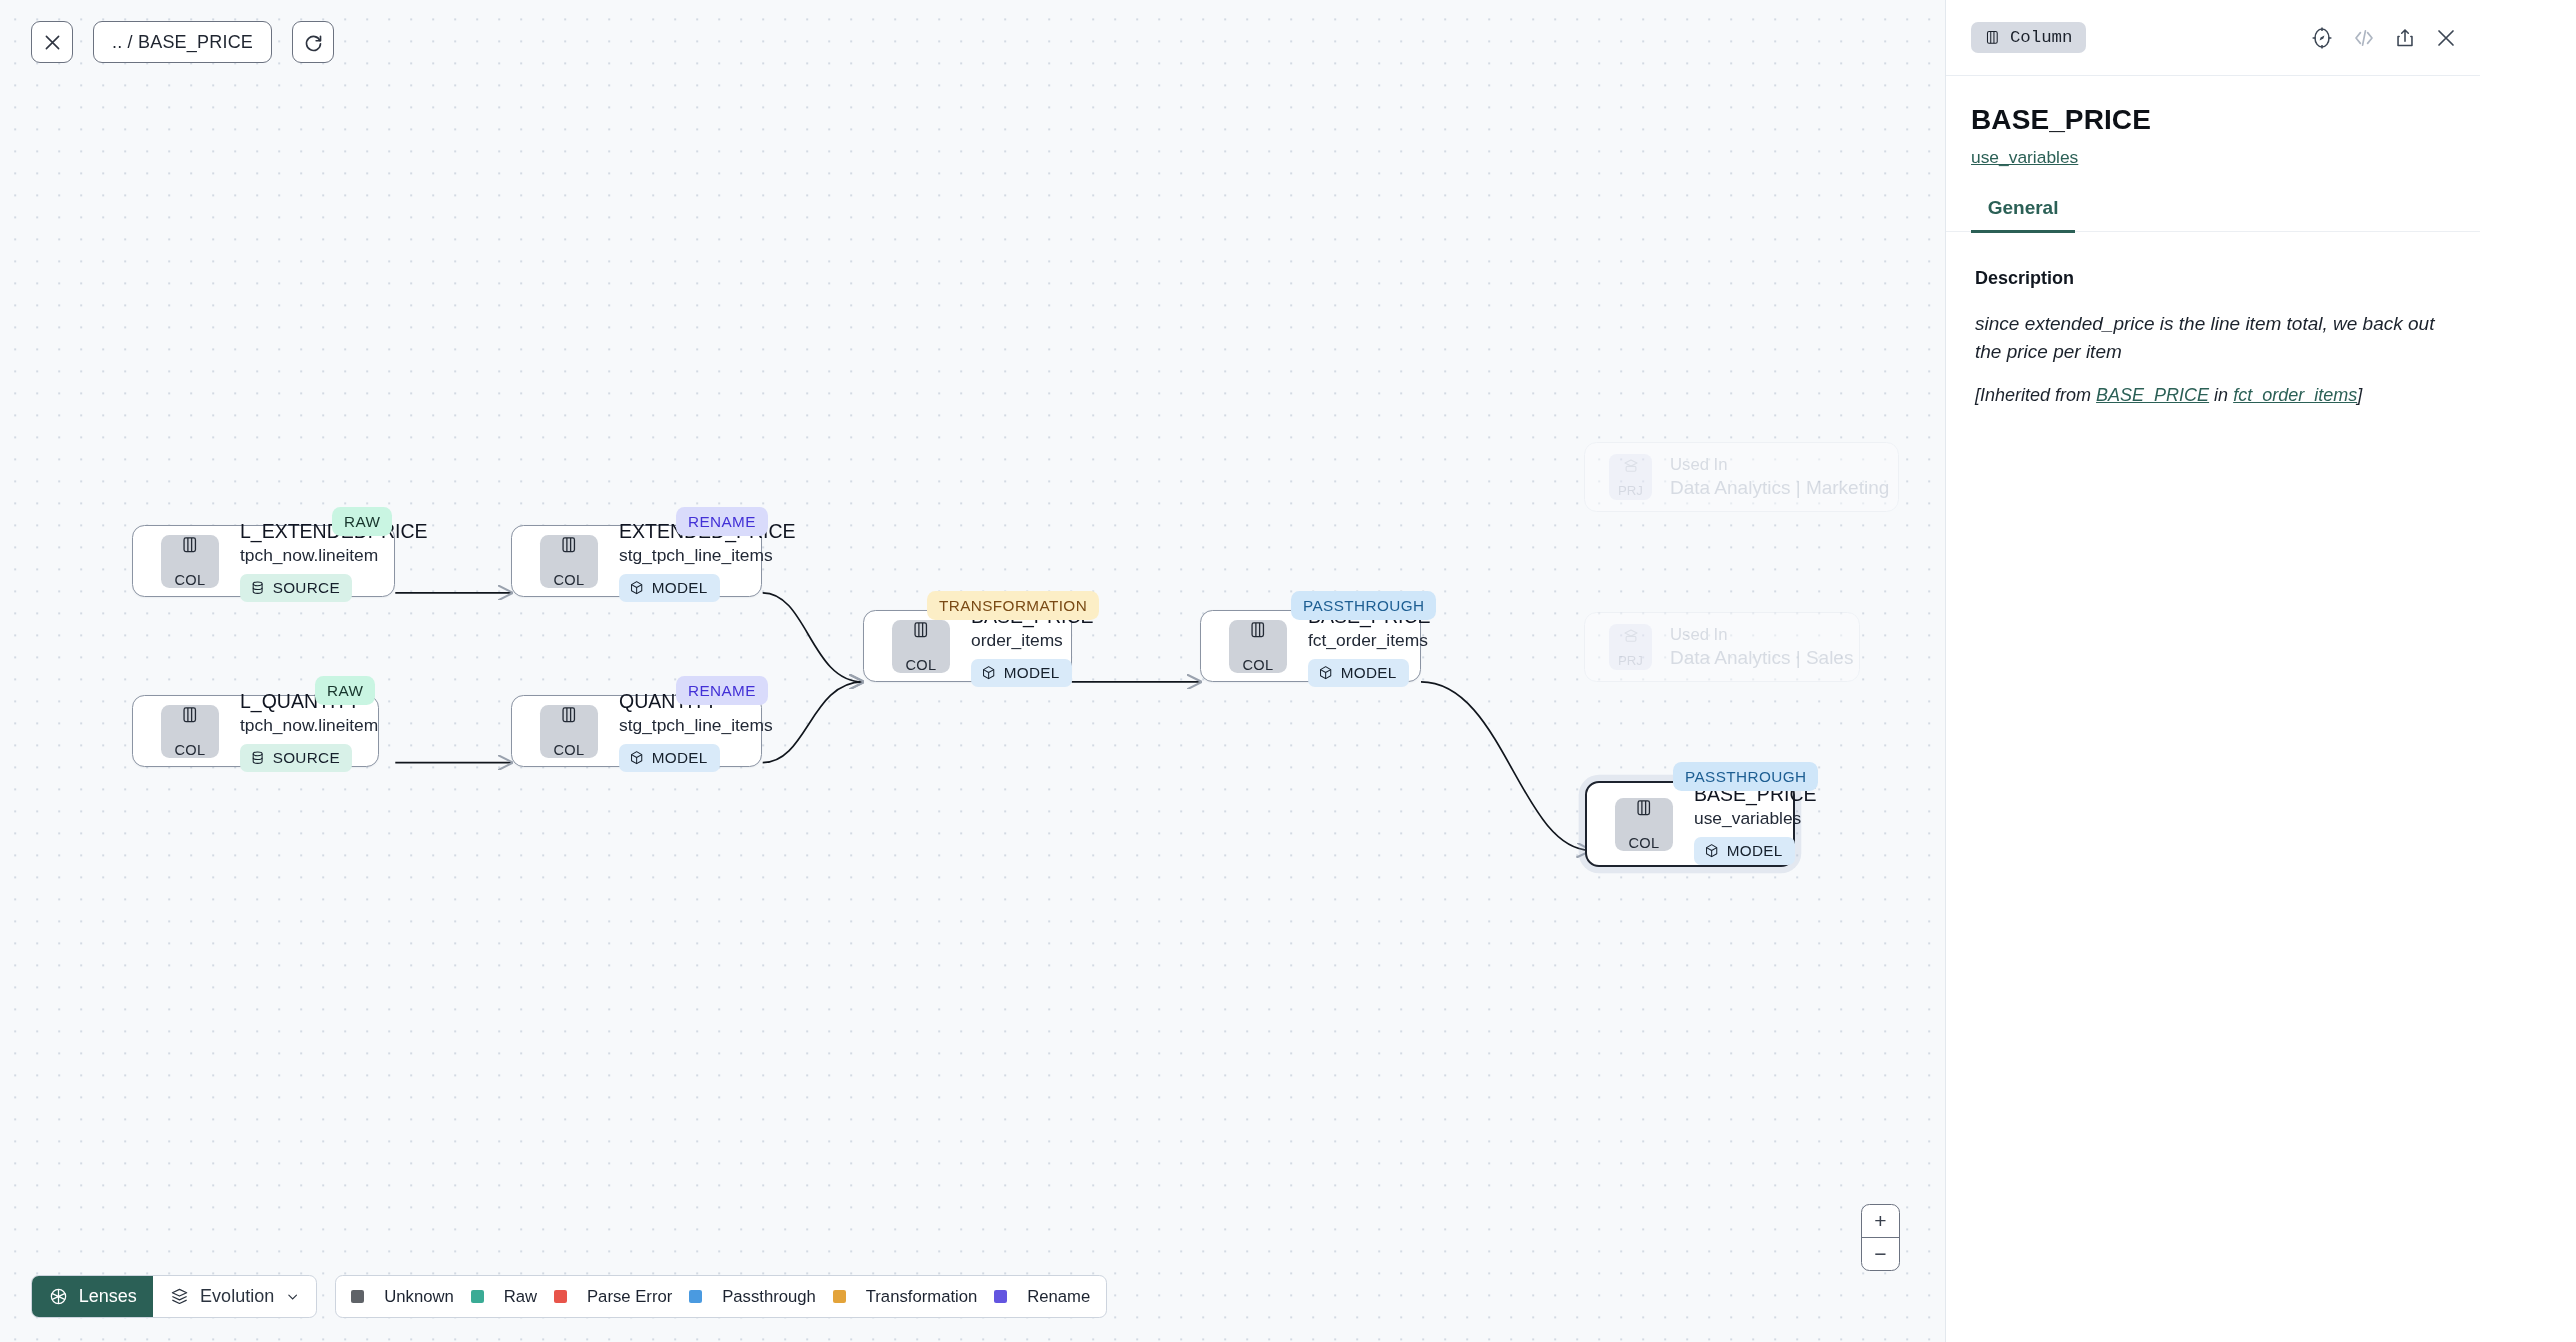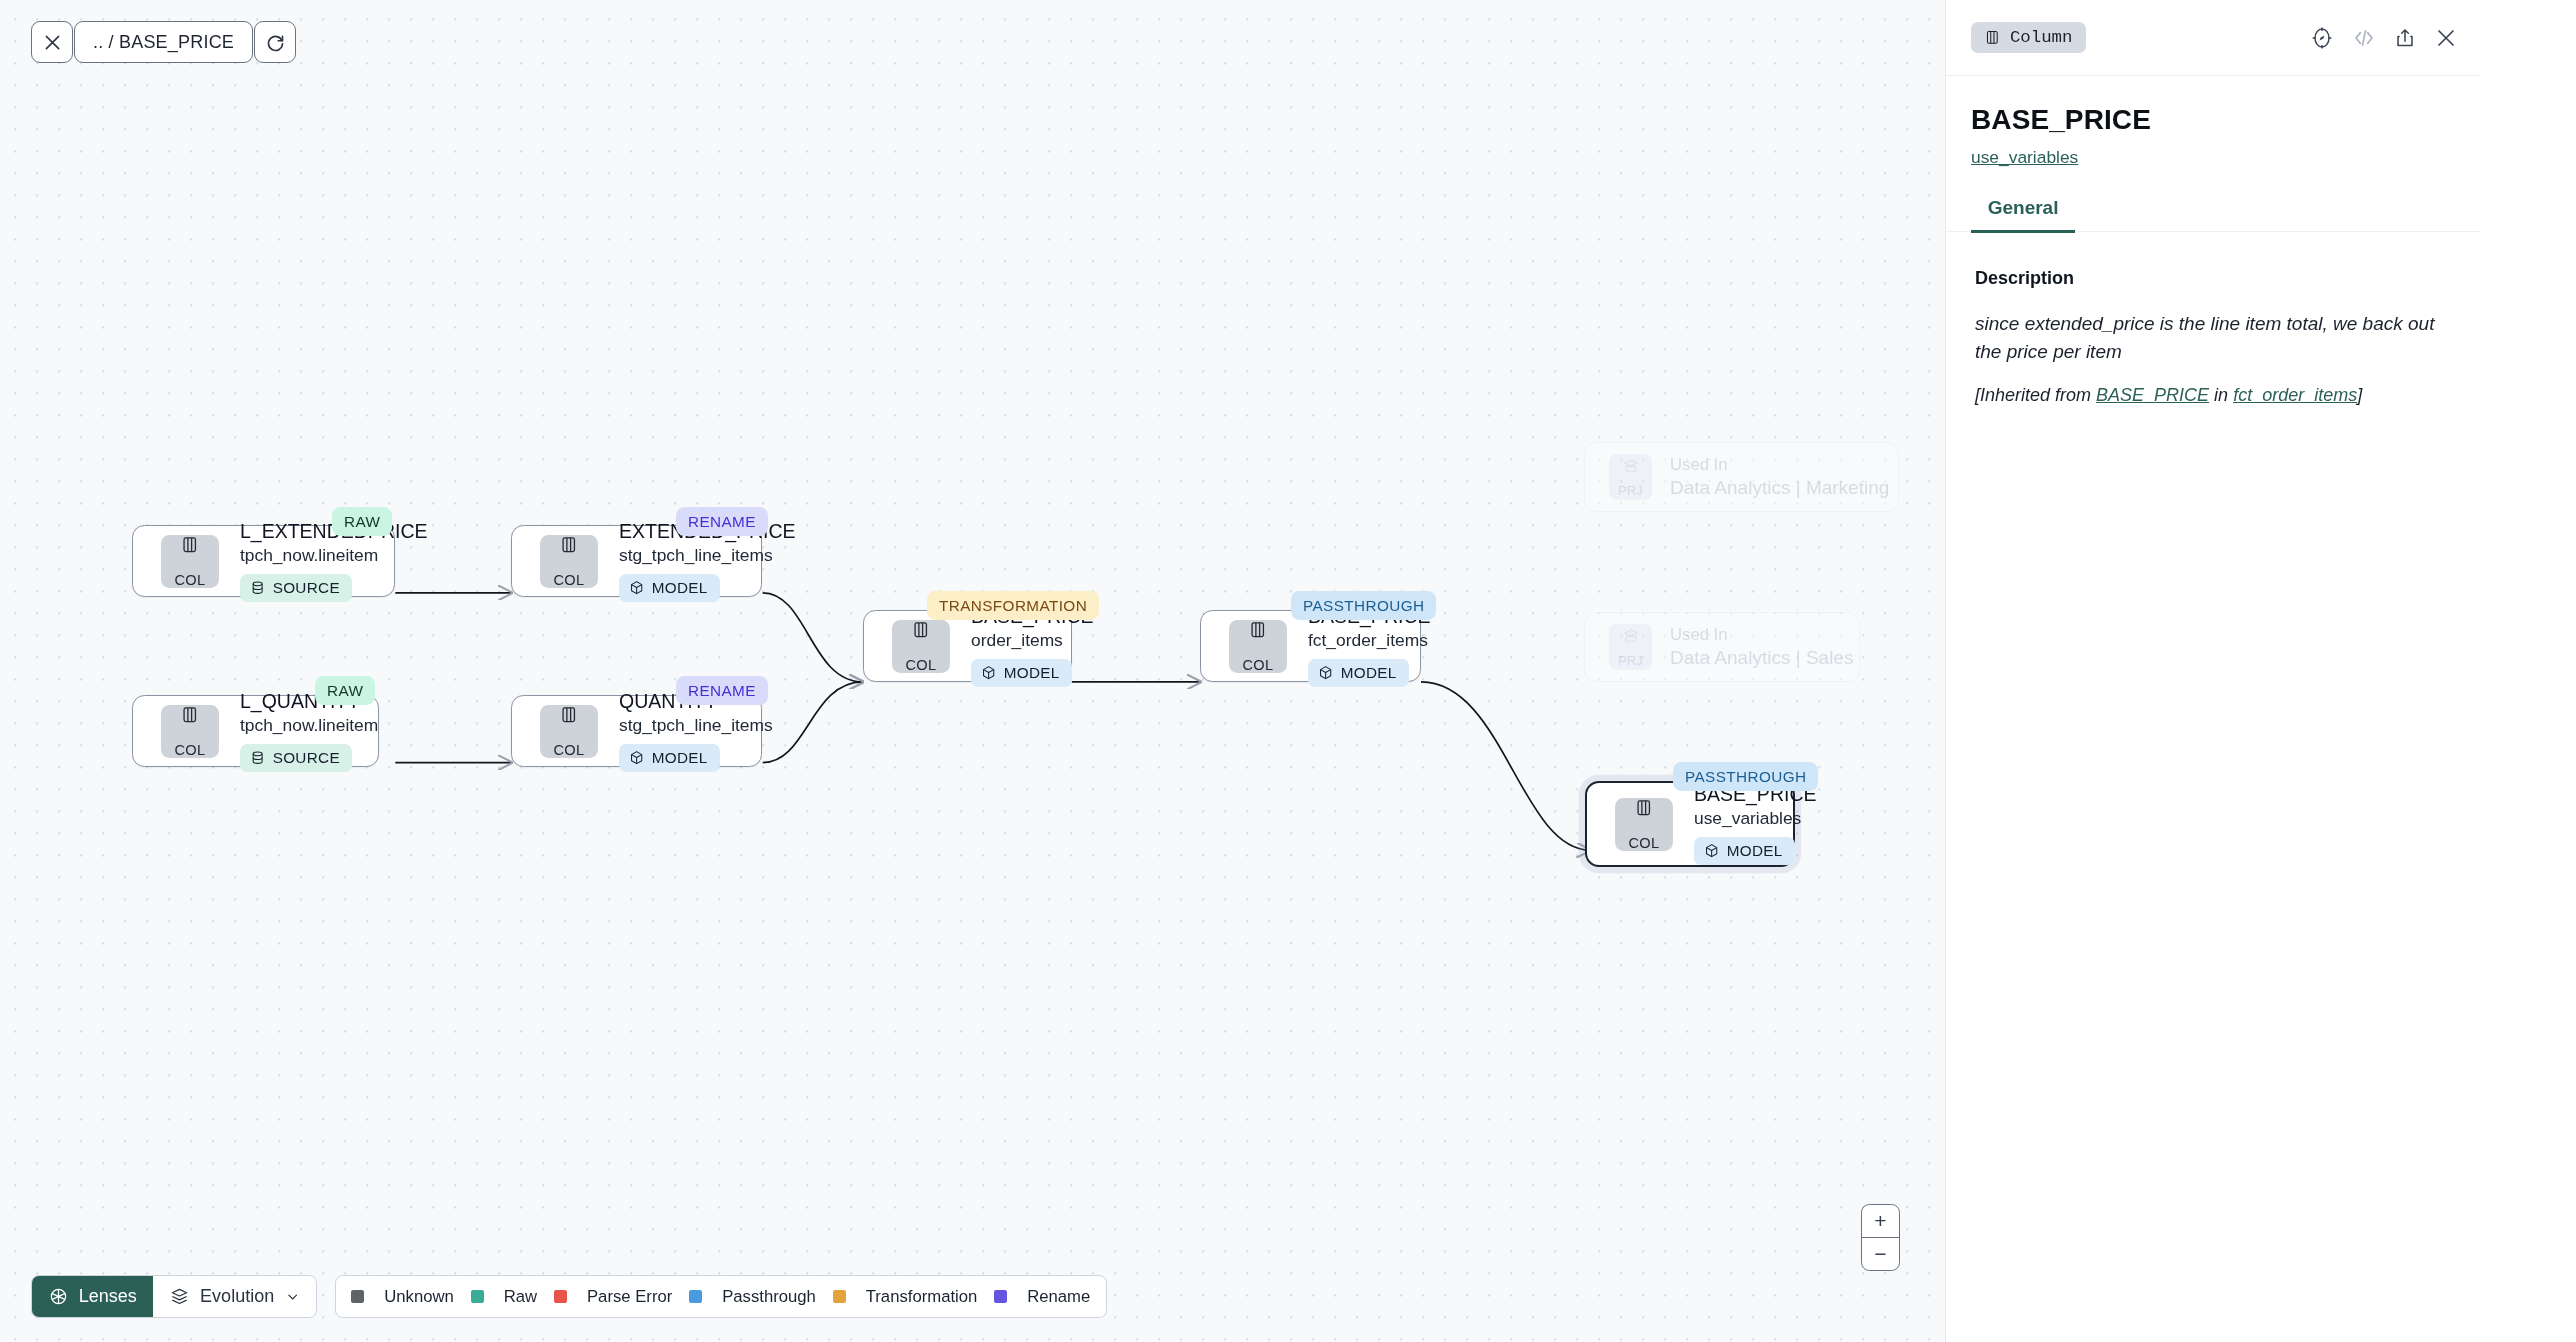--- a/index.html
+++ b/index.html
@@ -15,21 +15,21 @@
   #canvas {
     position: absolute; left: 0; top: 0;
     width: 1945px; height: 1343px;
     background-color: #f7f9fb;
     background-image: radial-gradient(#d3dae3 1.1px, transparent 1.2px);
     background-size: 22px 22px;
     background-position: 4.2px 8.4px;
   }
 
   
-  .tl-bar { position: absolute; left: 31px; top: 21px; display: flex; align-items: center; gap: 1px; }
+  .tl-bar { position: absolute; left: 31px; top: 21px; display: flex; align-items: center; gap: 20px; }
   .tl-btn {
     background: #ffffff; border: 1.1px solid #6b7280; border-radius: 9px;
     height: 42px; display: flex; align-items: center; justify-content: center;
     color: #2e3440; cursor: pointer;
   }
   .tl-btn.sq { width: 42px; }
   .tl-crumb { padding: 0 18px; font-size: 18px; color: #1f2530; letter-spacing: 0.2px; }
 
   
   .node {

